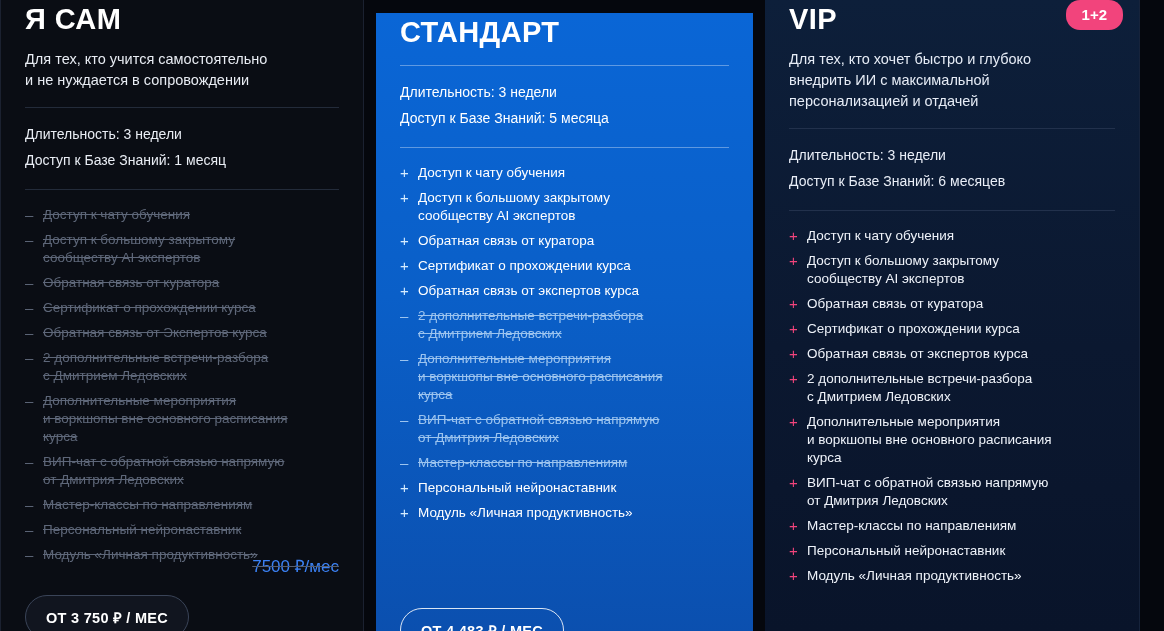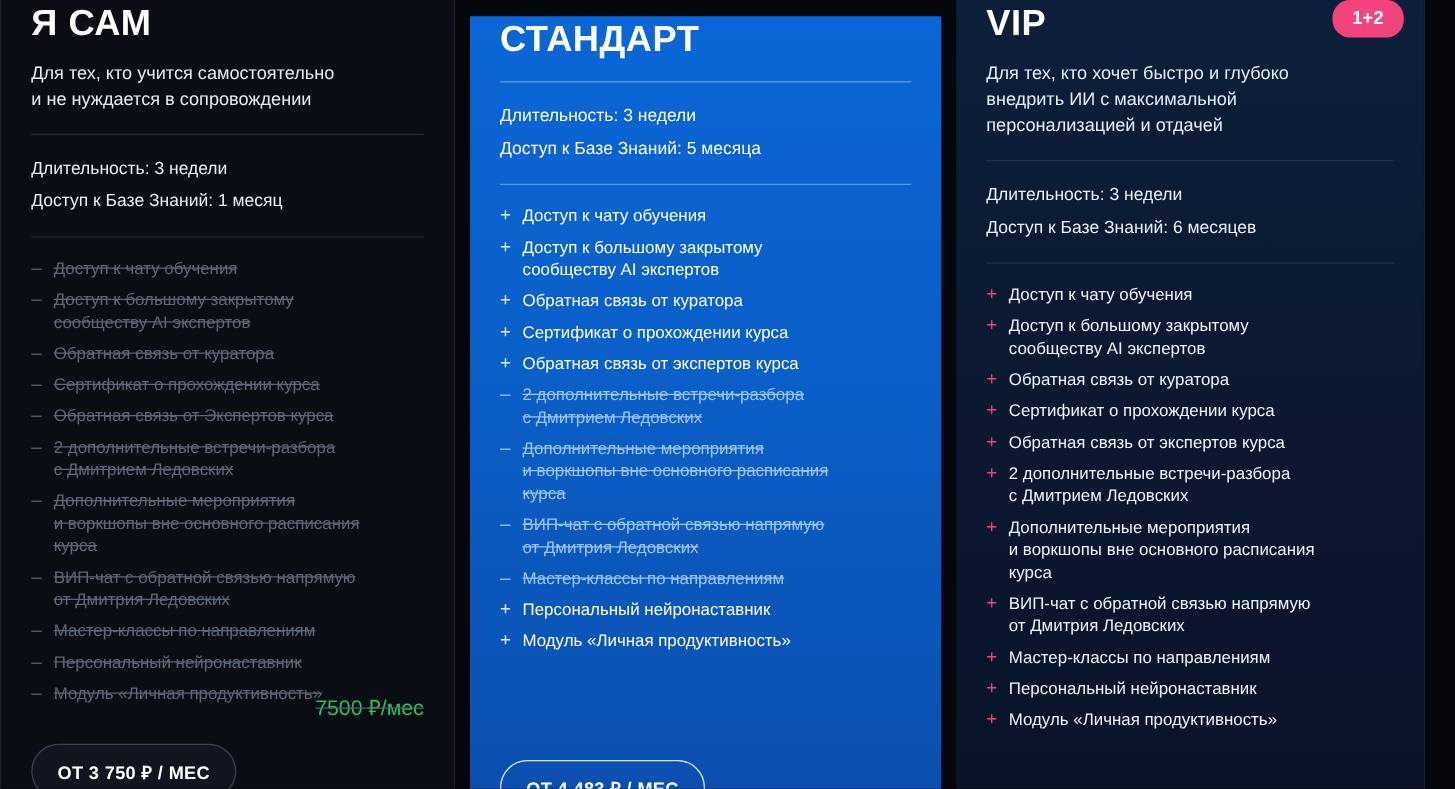--- a/index.html
+++ b/index.html
@@ -131,21 +131,21 @@
     right: 24px;
     bottom: 0;
   }
   .old-price {
     text-align: right;
     font-size: 17px;
     line-height: 20px;
     text-decoration: line-through;
     margin-bottom: 10px;
   }
-  .sam .old-price { color: #22c55e; text-decoration-color: #555e70; text-align: right; }
+  .sam .old-price { color: #3b82f6; text-decoration-color: #555e70; text-align: right; }
   .standard .old-price { color: #8fbbec; text-decoration-color: #8fbbec; }
   .vip .old-price { color: #555f74; text-decoration-color: #555f74; }
 
   .price-pill {
     display: inline-block;
     border-radius: 22px;
     padding: 11px 20px;
     font-size: 14.5px;
     font-weight: bold;
     letter-spacing: 0.3px;

